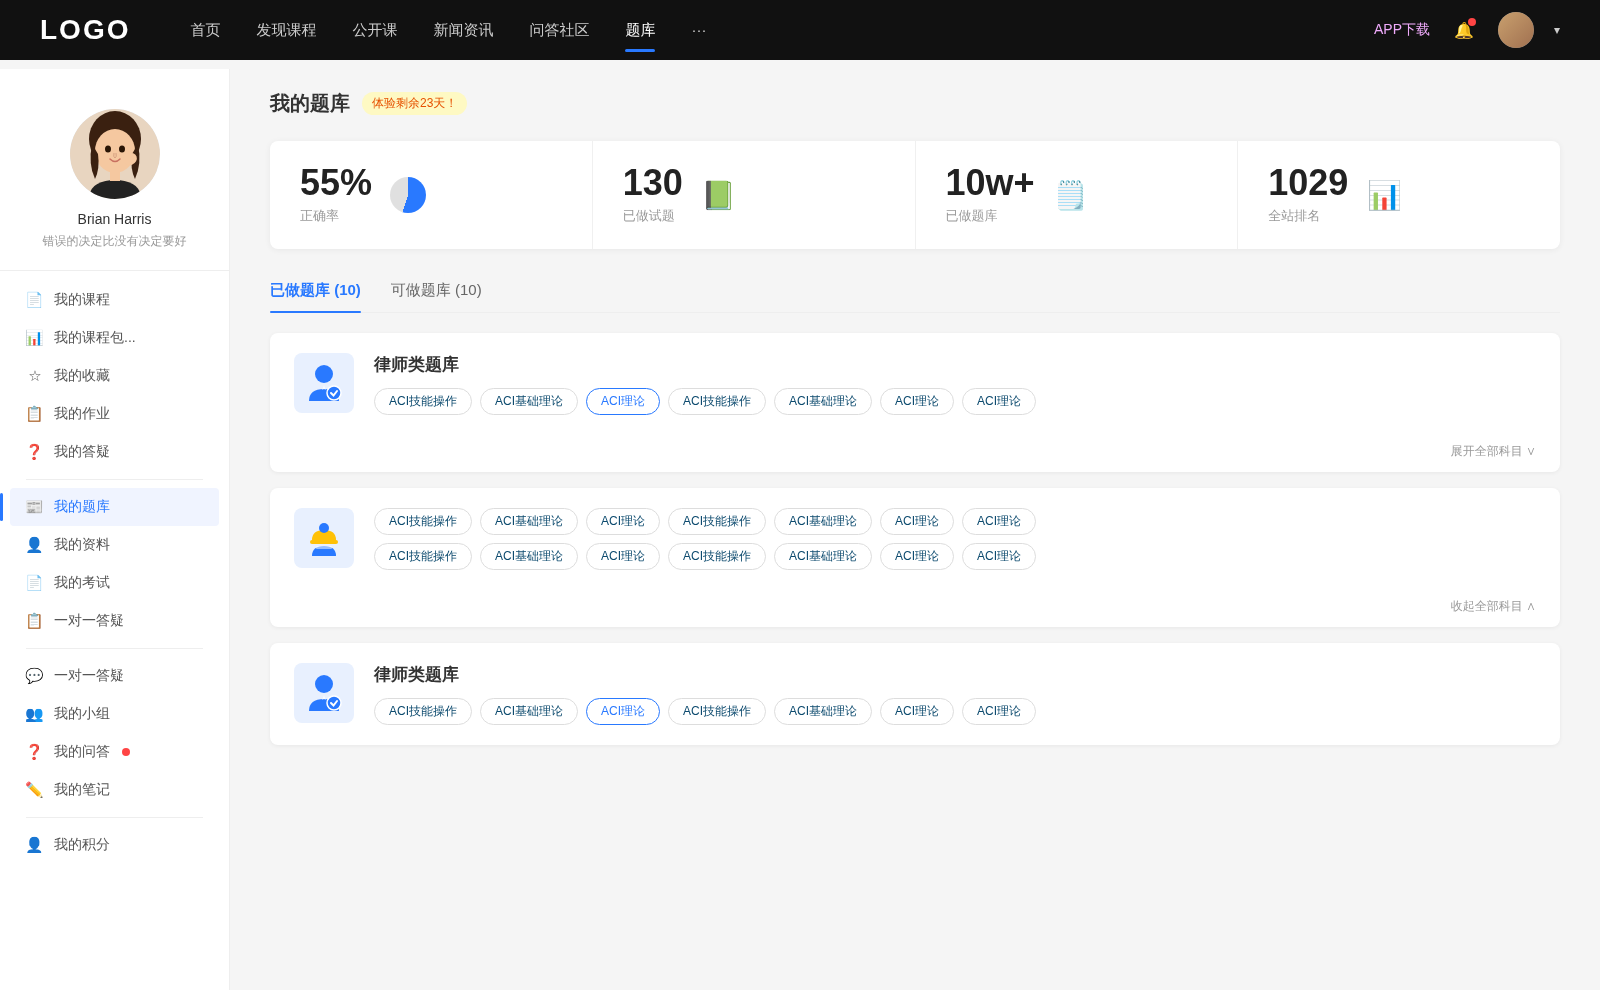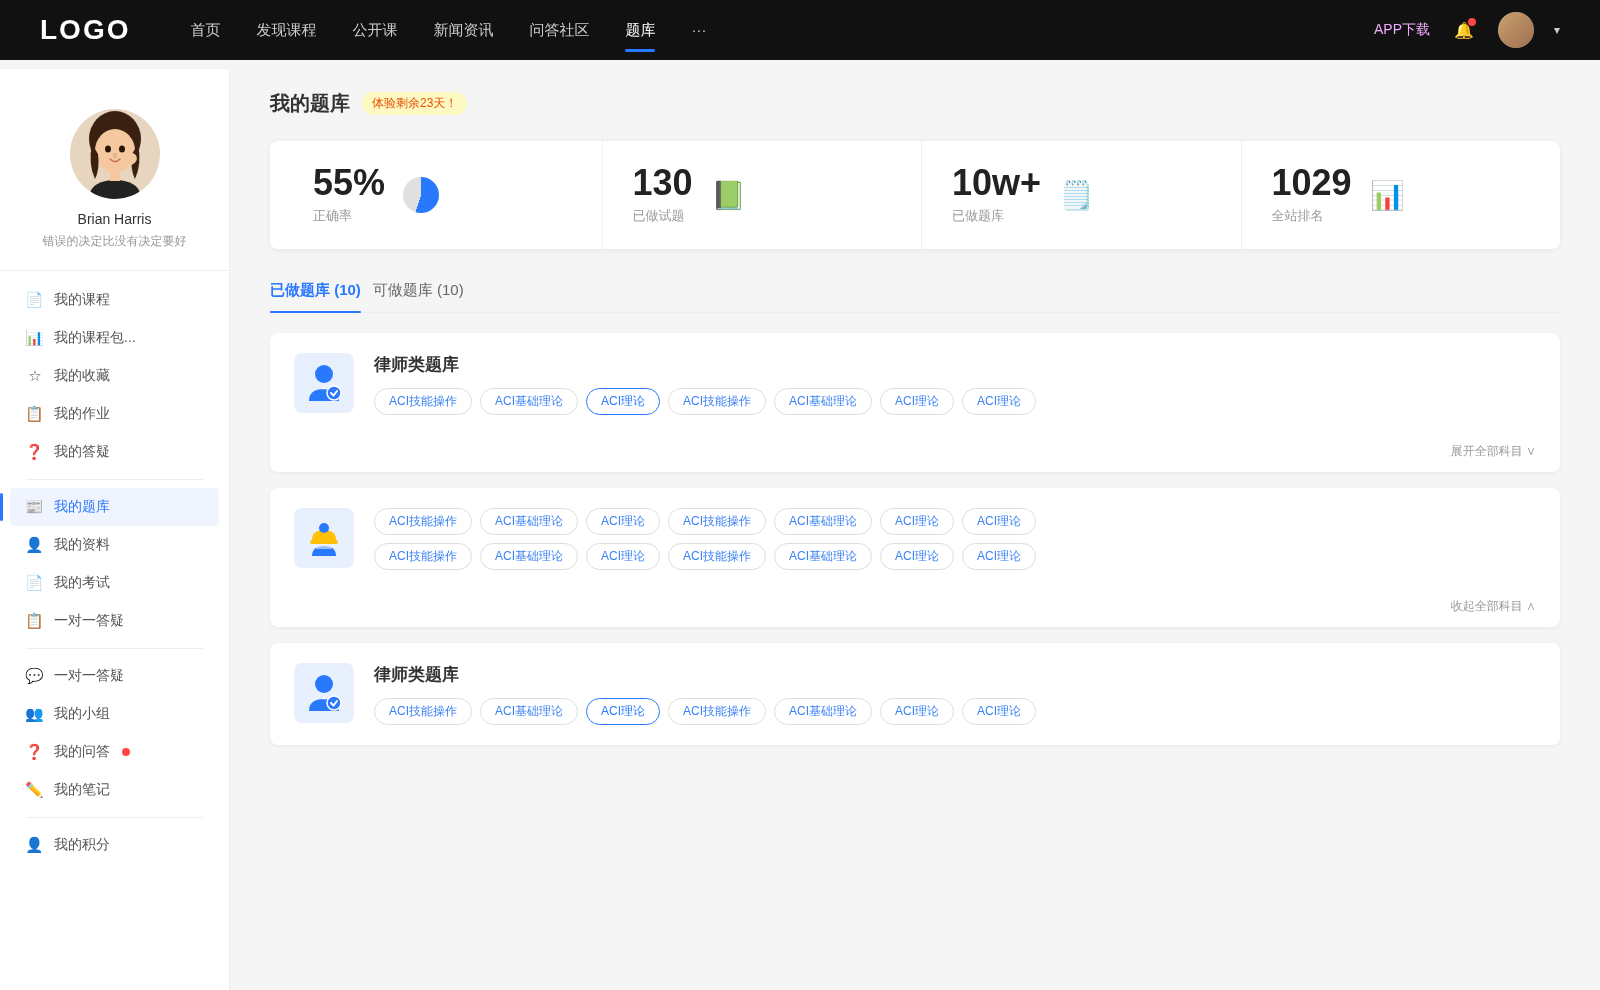--- a/index.html
+++ b/index.html
@@ -208,21 +208,20 @@
 
     
     .stats-row {
       display: flex;
       gap: 0;
       background: #fff;
       border-radius: 8px;
       box-shadow: 0 1px 6px rgba(0,0,0,0.06);
       margin-bottom: 24px;
       overflow: hidden;
-      padding-left: 13px;
     }
     .stat-item {
       flex: 1;
       padding: 24px 30px;
       display: flex;
       align-items: center;
       gap: 16px;
       border-right: 1px solid #f0f0f0;
     }
     .stat-item:last-child { border-right: none; }
@@ -239,21 +238,21 @@
     }
     .stat-icon {
       width: 40px; height: 40px;
       display: flex; align-items: center; justify-content: center;
       font-size: 24px;
     }
 
     
     .tabs {
       display: flex;
-      gap: 12px;
+      gap: 30px;
       margin-bottom: 20px;
       border-bottom: 1px solid #eee;
       text-align: center;
     }
     .tab-item {
       padding: 8px 0 12px;
       font-size: 15px;
       color: #666;
       cursor: pointer;
       position: relative;
@@ -304,21 +303,21 @@
     .bank-tags {
       display: flex;
       flex-wrap: wrap;
       gap: 8px;
     }
     .bank-tag {
       padding: 4px 14px;
       border: 1px solid #ddd;
       border-radius: 16px;
       font-size: 12px;
-      color: #3b82f6;
+      color: #0c4a6e;
       cursor: pointer;
     }
     .bank-tag.active-tag {
       border-color: #2979ff;
       color: #2979ff;
     }
     .bank-footer {
       text-align: right;
       padding: 6px 24px 12px;
     }

